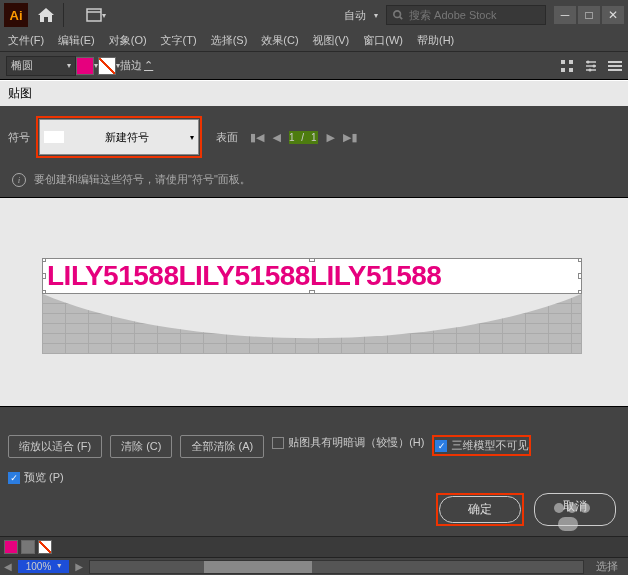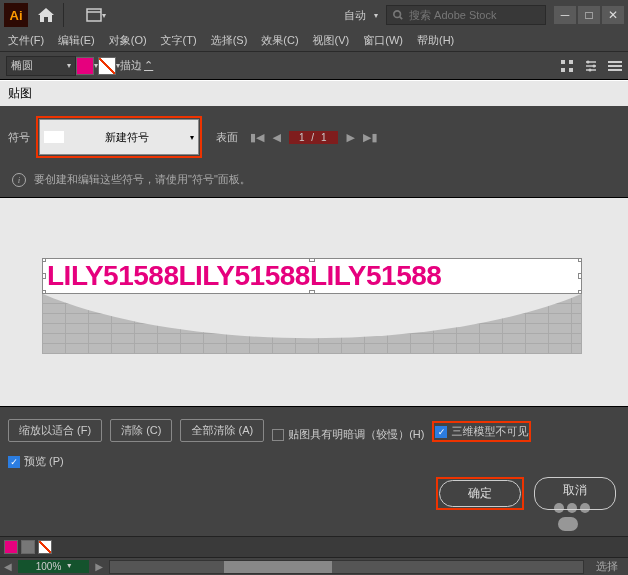--- a/index.html
+++ b/index.html
@@ -35,57 +35,57 @@
 .panel-title { background: #e8e8e8; color: #000; padding: 4px 8px; font-size: 12px; border-top: 1px solid #fff; }
 
 .dialog { background: #434343; padding: 10px 8px 0 8px; }
 .sym-row { display: flex; align-items: center; gap: 6px; }
 .red-box { border: 2px solid #e30; padding: 1px; }
 .sym-dd { width: 160px; height: 36px; background: #e8e8e8; display: flex; align-items: center; padding: 0 4px; font-size: 11px; color: #000; justify-content: space-between; border: 1px solid #888; }
 .sym-thumb { width: 20px; height: 12px; background: #fff; }
 .nav-lbl { margin-left: 8px; }
 .nav-btns { display: flex; align-items: center; gap: 8px; margin-left: 6px; }
 .nav-btn { color: #999; font-size: 11px; }
-.page-ind { background: #7f1d1d; padding: 1px 10px; font-size: 10px; letter-spacing: 2px; }
+.page-ind { background: #4d7c0f; padding: 1px 0; font-size: 10px; letter-spacing: 2px; }
 
 .info-row { display: flex; align-items: center; gap: 8px; margin: 14px 0 10px 4px; color: #aaa; font-size: 11px; }
 .info-ico { width: 14px; height: 14px; border: 1.5px solid #aaa; border-radius: 50%; display: flex; align-items: center; justify-content: center; font-size: 9px; font-style: italic; font-family: serif; }
 
 .canvas { background: #e8e8e8; margin: 0 -8px; height: 210px; position: relative; border-top: 1px solid #000; border-bottom: 1px solid #000; }
 .art-wrap { position: absolute; left: 42px; top: 60px; width: 540px; }
 .art-text { background: #fff; height: 36px; display: flex; align-items: center; padding: 0 4px; overflow: hidden; white-space: nowrap; font-size: 28px; font-weight: 700; color: #e6007e; font-family: Arial, sans-serif; letter-spacing: -0.5px; border: 1px solid #888; position: relative; }
 .sel-handle { position: absolute; width: 6px; height: 6px; background: #fff; border: 1px solid #888; }
 .h-tl { top: -3px; left: -3px; } .h-tc { top: -3px; left: 50%; margin-left: -3px; } .h-tr { top: -3px; right: -3px; }
 .h-ml { top: 50%; left: -3px; margin-top: -3px; } .h-mr { top: 50%; right: -3px; margin-top: -3px; }
 .h-bl { bottom: -3px; left: -3px; } .h-bc { bottom: -3px; left: 50%; margin-left: -3px; } .h-br { bottom: -3px; right: -3px; }
 .art-wave { height: 60px; background: #bbb; position: relative; border-left: 1px solid #aaa; border-right: 1px solid #aaa; border-bottom: 1px solid #aaa; }
 .art-wave svg { position: absolute; inset: 0; width: 100%; height: 100%; }
 .grid-lines { position: absolute; inset: 0; }
 .grid-lines::before, .grid-lines::after { content: ""; position: absolute; background: repeating-linear-gradient(to right, transparent 0, transparent 22px, #aaa 22px, #aaa 23px); inset: 0; }
 .grid-lines::after { background: repeating-linear-gradient(to bottom, transparent 0, transparent 9px, #aaa 9px, #aaa 10px); }
 
-.btn-row { display: flex; align-items: flex-end; gap: 8px; margin-top: 12px; flex-wrap: nowrap; }
+.btn-row { display: flex; align-items: flex-start; gap: 8px; margin-top: 28px; flex-wrap: nowrap; }
 .btn { border: 1px solid #888; padding: 3px 10px; background: transparent; color: #ccc; font-size: 11px; border-radius: 2px; }
 .chk { display: flex; align-items: center; gap: 4px; font-size: 11px; }
 .chk-box { width: 12px; height: 12px; border: 1px solid #888; display: flex; align-items: center; justify-content: center; font-size: 9px; }
 .chk-box.checked { background: #2b7de1; border-color: #2b7de1; color: #fff; }
 
 .preview-row { margin-top: 12px; }
 
 .action-row { display: flex; justify-content: flex-end; gap: 10px; margin-top: 8px; padding-right: 4px; }
 .pill { border: 1.5px solid #ccc; border-radius: 14px; padding: 4px 28px; font-size: 12px; color: #ddd; }
 
 .footer { position: absolute; bottom: 0; left: 0; right: 0; }
 .footer-sw { display: flex; gap: 3px; padding: 3px 4px; background: #3a3a3a; border-top: 1px solid #222; }
 .fsw { width: 14px; height: 14px; border: 1px solid #666; }
 .fsw.m { background: #e6007e; } .fsw.g { background: #777; }
 .fsw.n { background: #fff; position: relative; }
 .fsw.n::before { content: ""; position: absolute; inset: 0; background: linear-gradient(45deg, transparent 45%, #e30 45%, #e30 55%, transparent 55%); }
 .footer-bar { height: 18px; background: #434343; display: flex; align-items: center; font-size: 10px; padding: 0 4px; gap: 6px; border-top: 1px solid #222; }
-.zoom-dd { background: #14532d; padding: 1px 18px; display: flex; gap: 6px; }
+.zoom-dd { background: #1d4ed8; padding: 1px 8px; display: flex; gap: 6px; }
 .scroll-track { flex: 1; height: 14px; background: #555; position: relative; border: 1px solid #333; }
 .scroll-thumb { position: absolute; left: 114px; width: 108px; top: 0; bottom: 0; background: #888; }
 .sel-lbl { padding: 0 6px; color: #aaa; font-size: 11px; }
 
 .paw { position: absolute; right: 38px; bottom: 62px; display: flex; gap: 3px; opacity: 0.55; pointer-events: none; }
 .paw span { width: 10px; height: 10px; background: #ddd; border-radius: 50%; }
 .paw .big { width: 20px; height: 14px; border-radius: 10px; margin-top: 6px; }
 </style>
 </head>
 <body>

